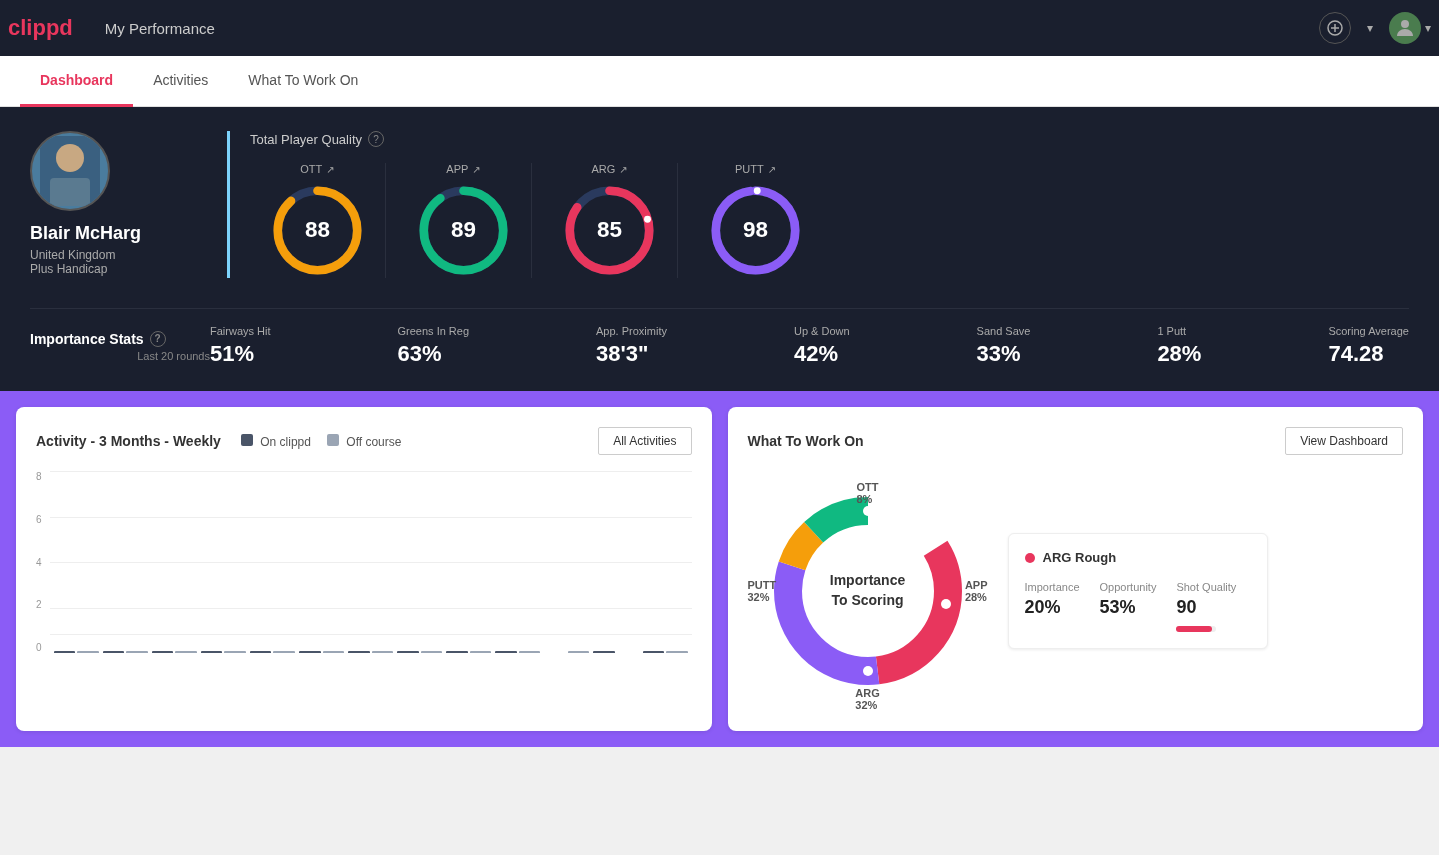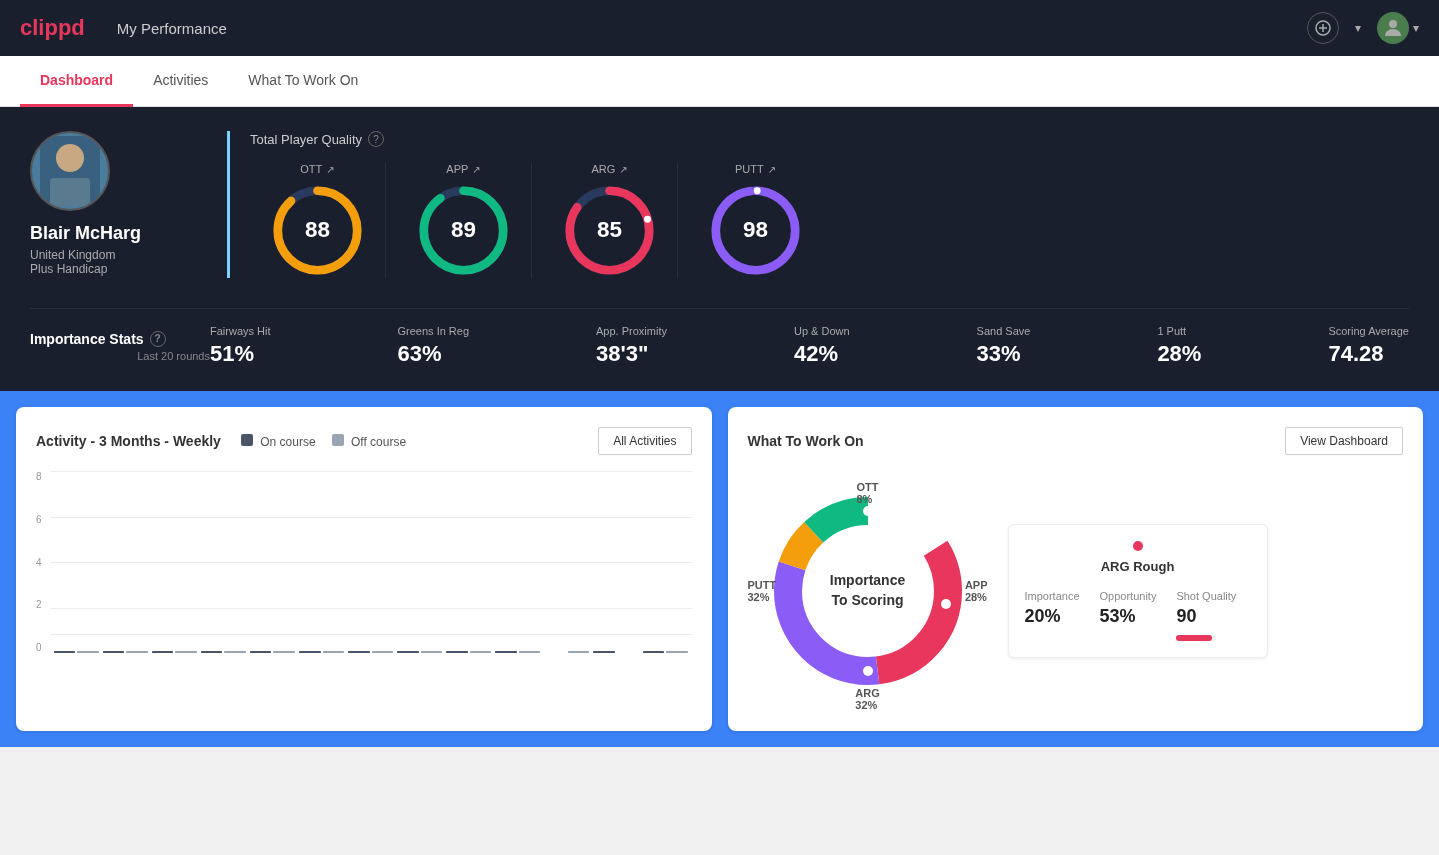--- a/index.html
+++ b/index.html
@@ -3,21 +3,21 @@
   <meta charset="utf-8">
   <style>
     * { box-sizing: border-box; margin: 0; padding: 0; }
     body { font-family: -apple-system, BlinkMacSystemFont, 'Segoe UI', sans-serif; background: #f0f0f0; color: #fff; }
 
     
     .header {
       background: #1a1f2e;
       display: flex;
       align-items: center;
-      padding: 0 20px;
+      padding: 0 8px;
       height: 56px;
       justify-content: space-between;
     }
     .logo {
       display: flex;
       align-items: center;
       gap: 6px;
     }
     .logo-text {
       font-size: 22px;
@@ -228,21 +228,21 @@
       font-size: 22px;
       font-weight: 700;
       color: #fff;
     }
 
     
     .bottom-section {
       display: grid;
       grid-template-columns: 1fr 1fr;
       gap: 0;
-      background: #3b82f6;
+      background: #8b5cf6;
       padding: 16px;
       gap: 16px;
     }
 
     
     .chart-card {
       background: #fff;
       border-radius: 8px;
       padding: 20px;
       box-shadow: 0 1px 4px rgba(0,0,0,0.1);
@@ -349,21 +349,20 @@
       box-shadow: 0 1px 3px rgba(0,0,0,0.08);
     }
     .detail-card-title {
       display: flex;
       align-items: center;
       gap: 8px;
       font-size: 13px;
       font-weight: 600;
       color: #333;
       margin-bottom: 16px;
-      flex-direction: column;
     }
     .detail-dot {
       width: 10px;
       height: 10px;
       border-radius: 50%;
       background: #e8365d;
     }
     .detail-stats {
       display: flex;
       gap: 20px;
@@ -552,21 +551,21 @@
 
 <div class="bottom-section">
 
   <div class="chart-card">
     <div class="chart-header">
       <div style="display:flex;align-items:center;gap:20px;">
         <span class="chart-title">Activity - 3 Months - Weekly</span>
         <div class="chart-legend">
           <span>
             <span class="legend-dot" style="background:#4a5568;border-radius:2px;"></span>
-            <span>On course</span>
+            <span>On clippd</span>
           </span>
           <span>
             <span class="legend-dot" style="background:#9aa5b4;border-radius:2px;"></span>
             <span>Off course</span>
           </span>
         </div>
       </div>
       <button class="all-activities-btn">All Activities</button>
     </div>
     <div class="bar-chart">

